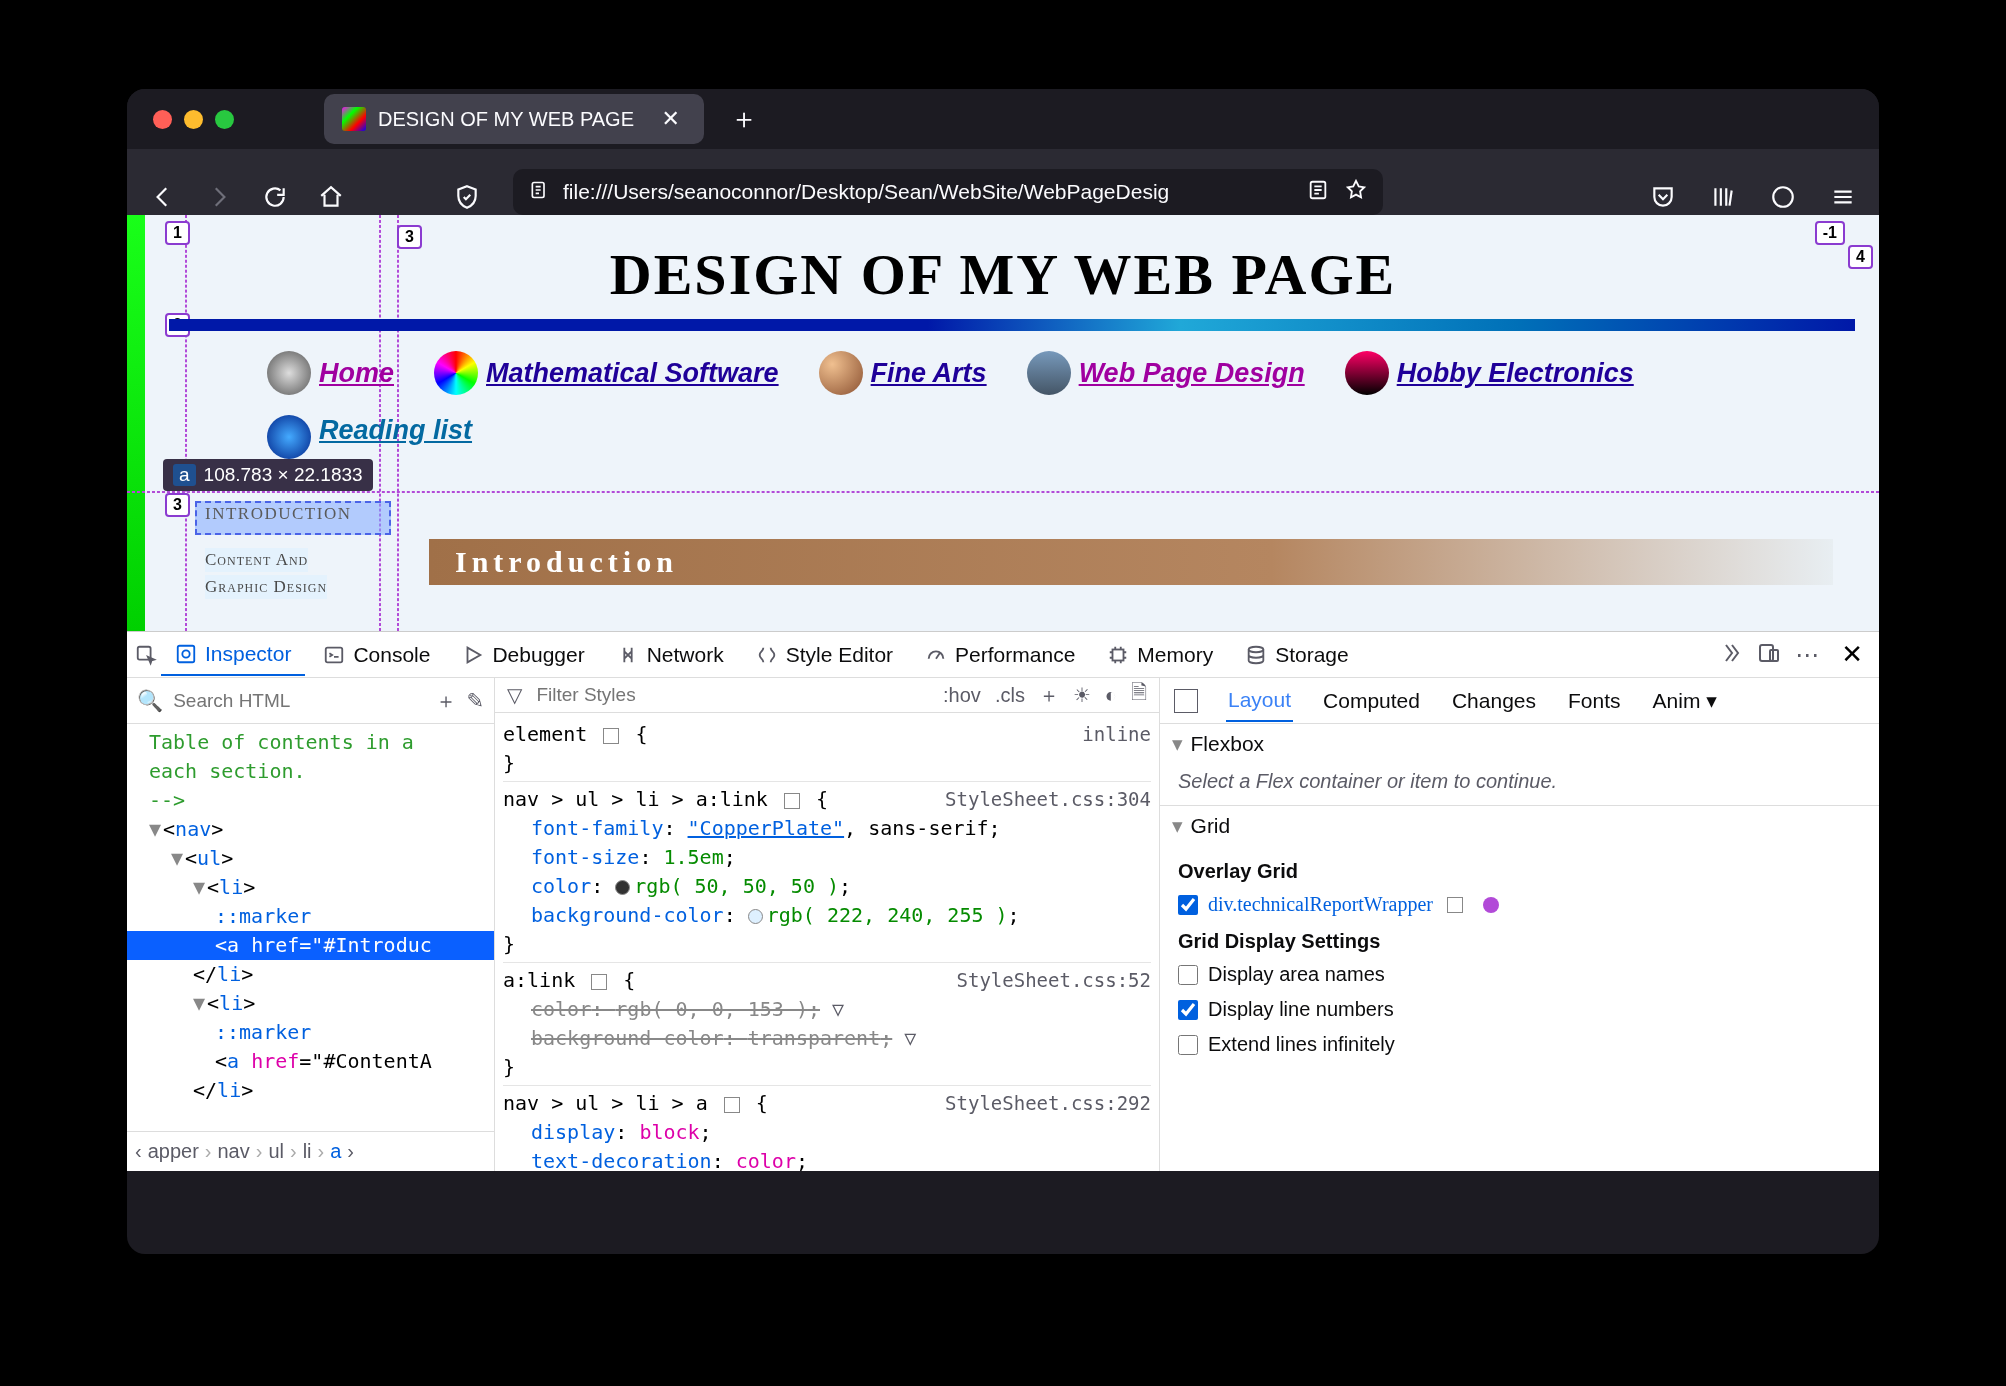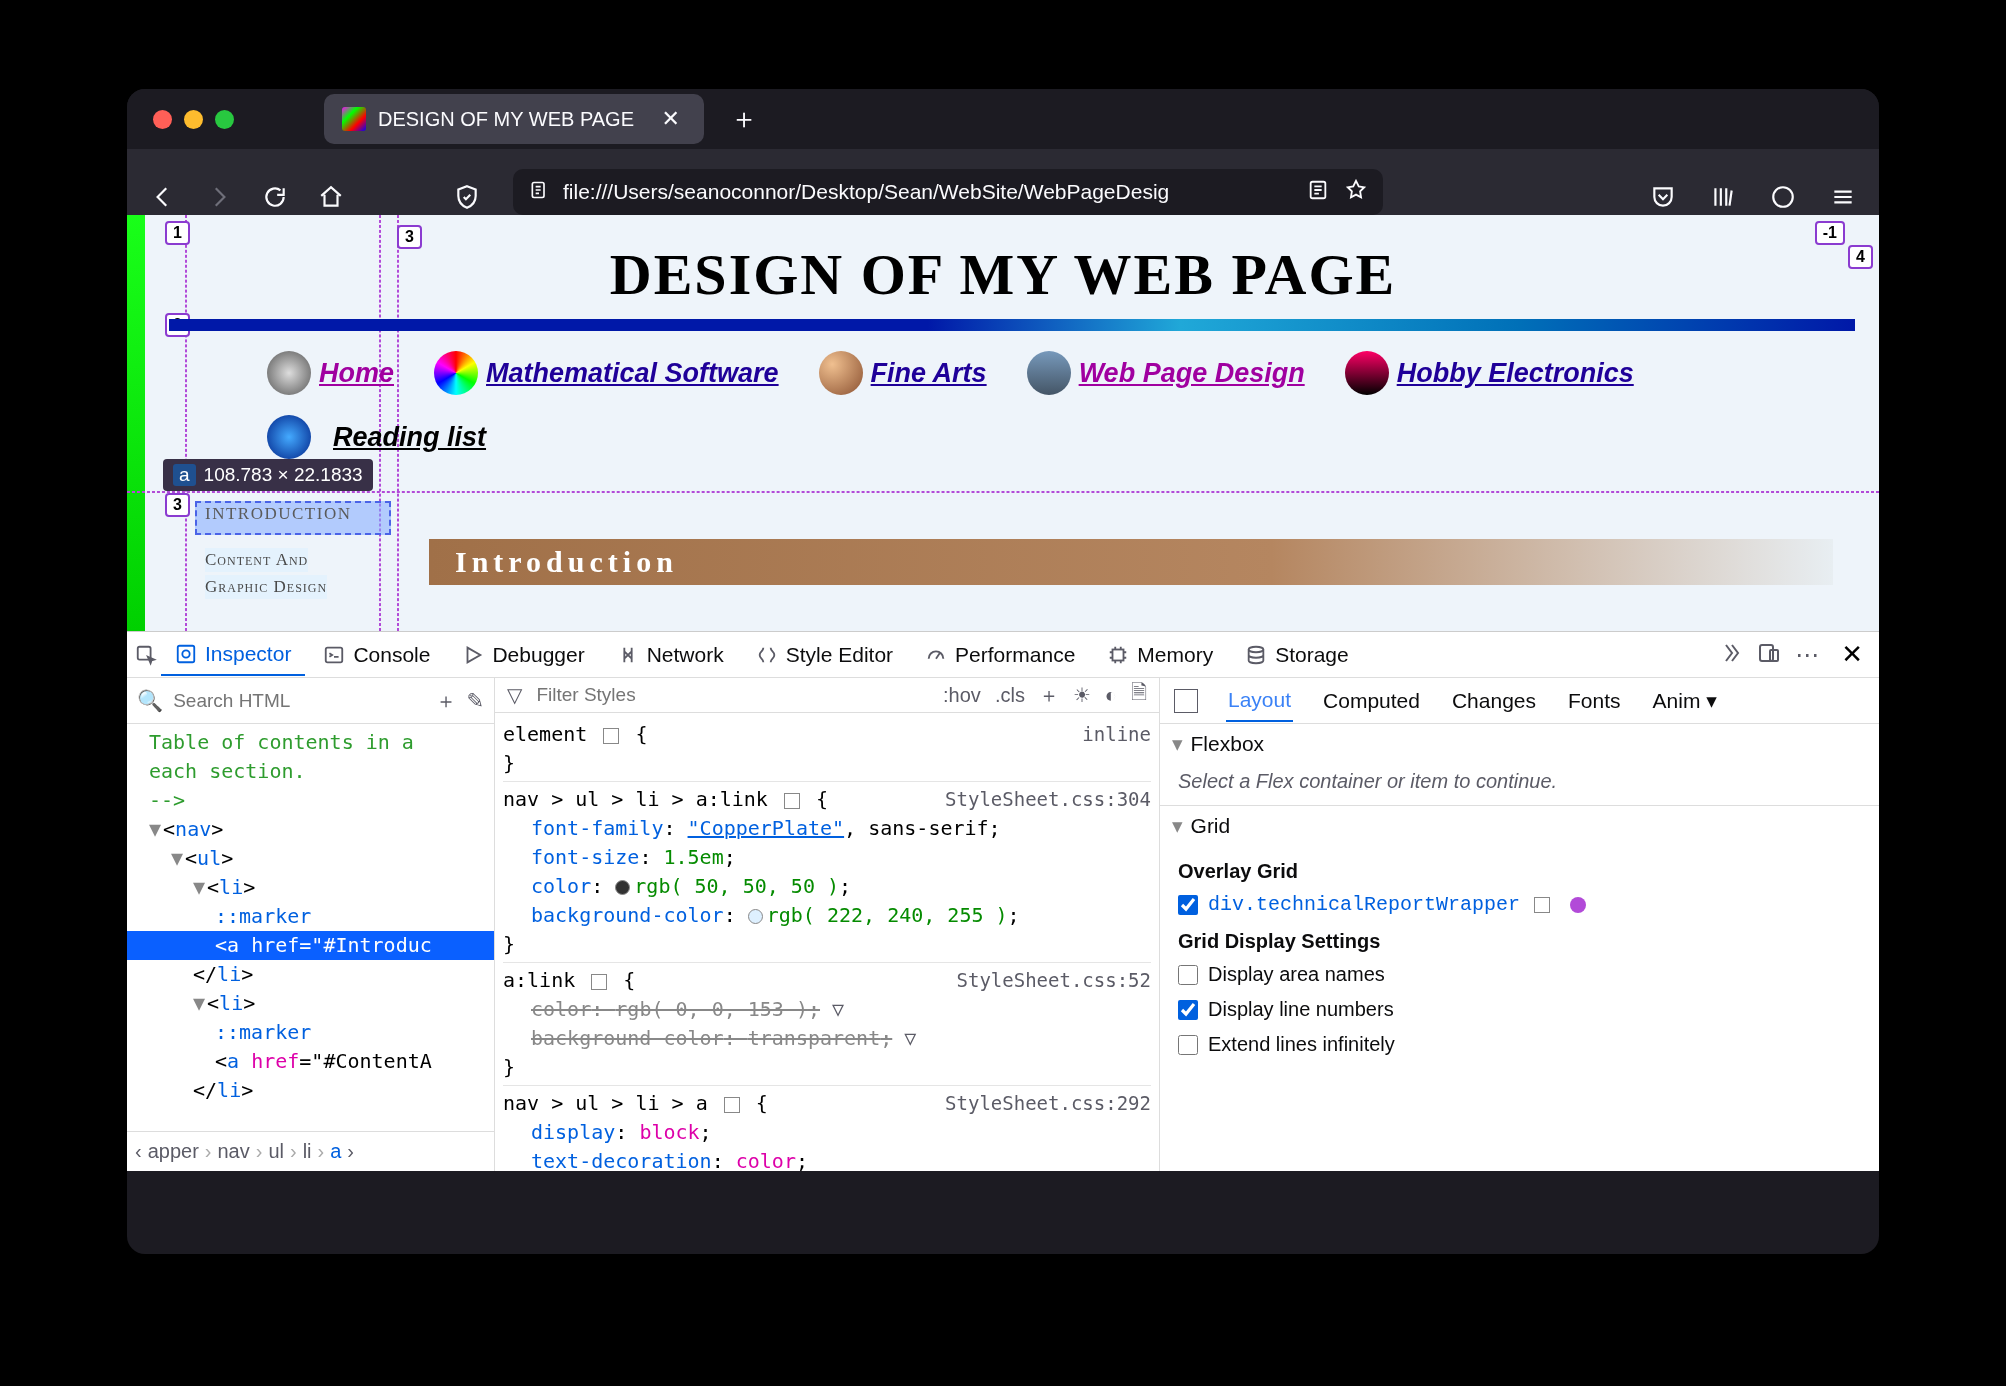--- a/index.html
+++ b/index.html
@@ -38,21 +38,21 @@
 .topnav a{color:#1f0099;text-decoration:underline;display:flex;align-items:center;gap:8px}
 .topnav a.visited{color:#a000a0}
 .navicon{width:44px;height:44px;border-radius:50%;background:#888;display:inline-block}
 .ic-home{background:radial-gradient(#ddd,#555)}
 .ic-math{background:conic-gradient(red,yellow,lime,cyan,blue,magenta,red)}
 .ic-art{background:radial-gradient(circle at 30% 30%,#f0c090,#8a5030)}
 .ic-web{background:linear-gradient(#79b,#456)}
 .ic-hw{background:linear-gradient(#ff0066,#000)}
 .ic-read{background:radial-gradient(#4af,#028)}
 .reading{position:absolute;top:200px;left:140px;font-size:27px;font-style:italic;font-weight:bold}
-.reading a{color:#000000;text-decoration:underline;display:flex;align-items:center;gap:22px}
+.reading a{color:#0369a1;text-decoration:underline;display:flex;align-items:flex-start;gap:8px}
 
 
 .gm{position:absolute;background:#fff;border:2px solid #8b3bd0;border-radius:4px;font-size:16px;font-weight:600;color:#000;padding:0 6px;line-height:20px}
 .gm1{left:38px;top:6px}.gm2{left:38px;top:98px}.gm3l{left:38px;top:278px}
 .gm3{left:270px;top:10px}.gmm1{right:34px;top:6px}.gm4{right:6px;top:30px}
 
 
 .hl-box{position:absolute;left:68px;top:286px;width:196px;height:34px;background:rgba(130,170,255,.55);border:2px dashed #4a63e7}
 .hl-label{position:absolute;left:36px;top:244px;background:#383047;color:#fff;font-size:19px;padding:5px 10px;border-radius:4px;display:flex;gap:8px;align-items:center}
 .hl-label .tag{background:#1f5090;padding:0 6px;border-radius:3px}
@@ -122,21 +122,21 @@
 .lay-tabs .t.active{color:#3b82f6;border-bottom:2px solid #0060df}
 .lay-tabs .ico{width:24px;height:24px;border:1px solid #5b5b66;display:inline-block}
 
 .section{border-bottom:1px solid #ddd}
 .sec-h{padding:8px 12px;font-size:21px;color:#0c0c0d;display:flex;align-items:center;gap:8px}
 .sec-h .chv{color:#888}
 .sec-body{padding:6px 18px 12px;font-size:20px;color:#0c0c0d}
 .sec-body em{font-style:italic;color:#5b5b66}
 .chk{display:flex;align-items:center;gap:10px;padding:6px 0}
 .chk input{width:20px;height:20px;accent-color:#0060df}
-.grid-class{color:#0060df;font-family:Liberation Mono, monospace}
+.grid-class{color:#0060df;font-family:Liberation Serif, serif}
 .dot{width:16px;height:16px;border-radius:50%;background:#b24ad8;display:inline-block;margin-left:6px}
 .subh{font-weight:600;padding:8px 0 4px}
 </style>
 </head>
 <body>
 
 <div class="window">
 
   <div class="titlebar">
     <div class="traffic">

